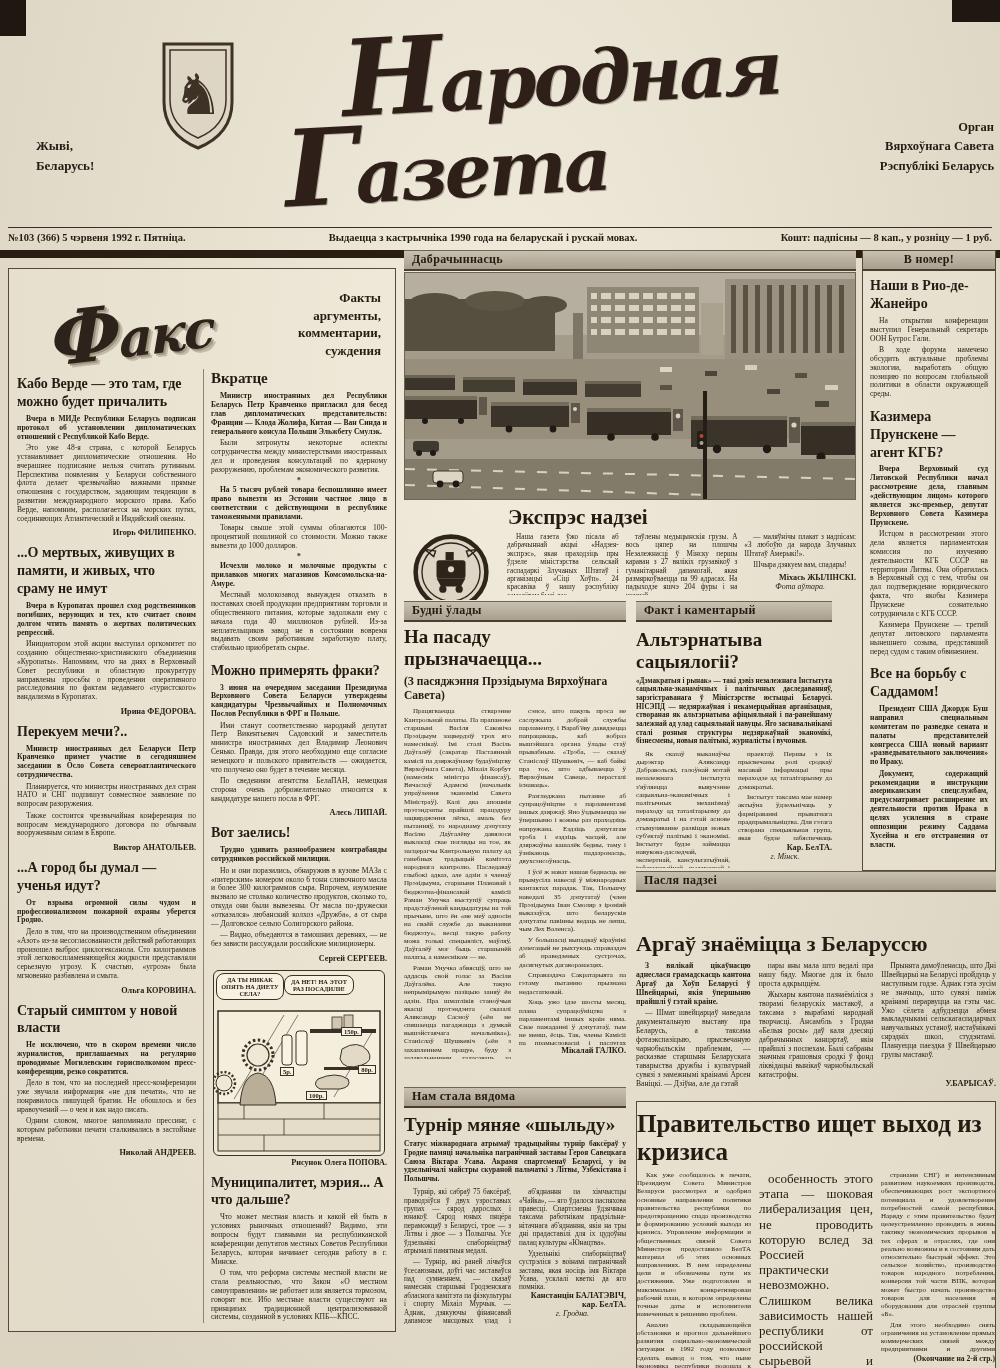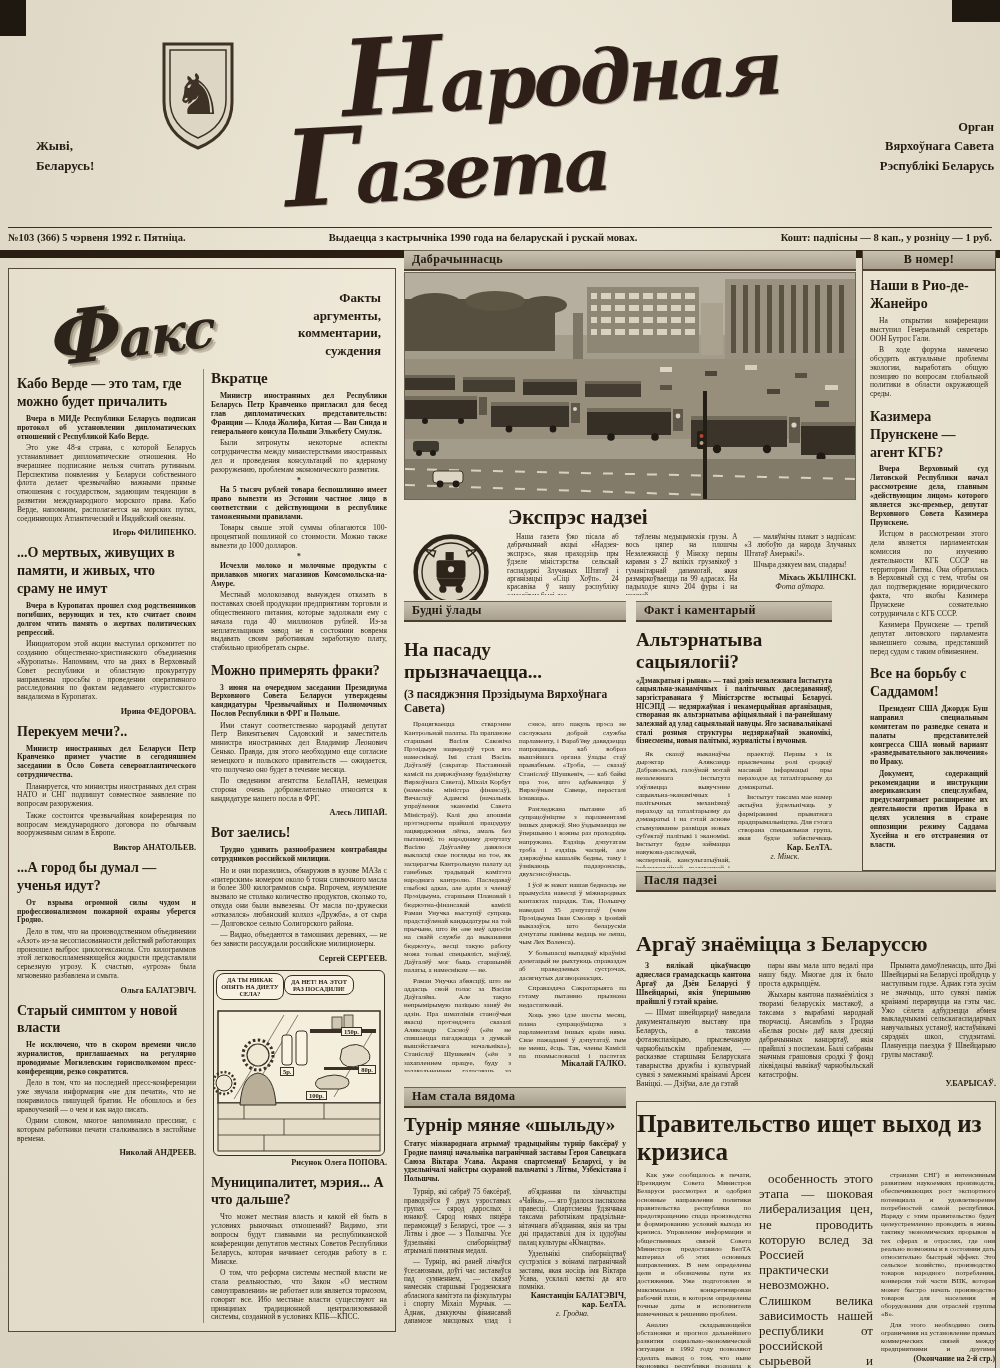--- a/index.html
+++ b/index.html
@@ -133,21 +133,21 @@
           <p>Планируется, что министры иностранных дел стран НАТО и СНГ подпишут совместное заявление по вопросам разоружения.</p>
           <p>Также состоится чрезвычайная конференция по вопросам международного договора по обычным вооруженным силам в Европе.</p>
         </div>
       <div class="byline">Виктор АНАТОЛЬЕВ.</div>
 
       <div class="hl hl14">...А город бы думал — ученья идут?</div>
       <div class="body">
           <p class="b">От взрыва огромной силы чудом и профессионализмом пожарной охраны уберегся Гродно.</p>
           <p>Дело в том, что на производственном объединении «Азот» из-за несогласованности действий работающих произошел выброс циклогексанола. Сто килограммов этой легковоспламеняющейся жидкости представляли серьезную угрозу. К счастью, «угроза» была мгновенно разбавлена и смыта.</p>
         </div>
-      <div class="byline">Ольга БАЛАТЭВІЧ.</div>
+      <div class="byline">Ольга КОРОВИНА.</div>
 
       <div class="hl hl14">Старый симптом у новой власти</div>
       <div class="body">
           <p class="b">Не исключено, что в скором времени число журналистов, приглашаемых на регулярно проводимые Могилевским горисполкомом пресс-конференции, резко сократится.</p>
           <p>Дело в том, что на последней пресс-конференции уже звучала информация «не для печати», что не понравилось пишущей братии. Не обошлось и без нравоучений — о чем и как надо писать.</p>
           <p>Одним словом, многое напоминало прессинг, с которым работники печати сталкивались в застойные времена.</p>
         </div>
       <div class="byline">Николай АНДРЕЕВ.</div>
     </div>
 
@@ -364,21 +364,21 @@
         </div>
       <div class="byline" style="margin:1px 0 0;">Міхась ЖЫЛІНСКІ.</div>
       <div class="place" style="margin:0;">Фота аўтара.</div>
     </div>
   </div>
 </div>
 
 <div class="abs bar" style="left:404px;top:601px;width:222px;">Будні ўлады</div>
 <div class="abs bar" style="left:636px;top:601px;width:196px;">Факт і каментарый</div>
 
-<div class="abs" style="left:404px;top:633px;width:222px;height:460px;overflow:hidden;">
+<div class="abs" style="left:404px;top:620px;width:222px;height:460px;overflow:hidden;">
   <div class="hl hl19">На пасаду прызначаецца...</div>
   <div class="subtitle">(З пасяджэння Прэзідыума Вярхоўнага Савета)</div>
   <div class="cols" style="height:352px;">
     <div class="body" style="font-size:7px;">
         <p>Працягваецца стварэнне Кантрольнай палаты. Па прапанове старшыні Васіля Саковіча Прэзідыум зацвердзіў трох яго намеснікаў. Імі сталі Васіль Даўгалёў (сакратар Пастаяннай камісіі па дзяржаўнаму будаўніцтву Вярхоўнага Савета), Міхаіл Корбут (намеснік міністра фінансаў), Вячаслаў Адамскі (начальнік упраўлення эканомікі Савета Міністраў). Калі два апошнія прэтэндэнты прайшлі працэдуру зацвярджэння лёгка, амаль без пытанняў, то народнаму дэпутату Васілю Даўгалёву давялося выкласці свае погляды на тое, як засцерагчы Кантрольную палату ад ганебных традыцый камітэта народнага кантролю. Паследаваў глыбокі адказ, але адзін з членаў Прэзідыума, старшыня Планавай і бюджэтна-фінансавай камісіі Раман Унучка выступіў супраць прадстаўленай кандыдатуры на той прычыне, што ён «не меў адносін на сваёй службе да выканання бюджэту», весці такую работу можа толькі спецыяліст, маўляў, Даўгалёў мог быць старшынёй палаты, а намеснікам — не.</p>
         <p>Раман Унучка абвясціў, што не аддасць свой голас за Васіля Даўгалёва. Але такую непрымірымую пазіцыю заняў ён адзін. Пра шматлікія станоўчыя якасці прэтэндэнта сказалі Аляксандр Сасноў («ён не спяшаецца пагаджацца з думкай вышэйстаячага начальніка»), Станіслаў Шушкевіч («ён з захапленнем працуе, буду з задавальненнем галасаваць за яго»), Дзмітрый Булахаў («дакопваецца да сутнасці рэчаў, да самых каранёў»). Раман Унучка быў адзіным, хто не галасаваў «за».</p>
       </div>
     <div>
       <div class="body" style="font-size:7px;height:338px;">
           <p>сэнсе, што пакуль прэса не саслужыла добрай службы парламенту, і Вараб'ёву давядзецца папрацаваць, каб вобраз вышэйшага органа ўлады стаў прывабным. «Трэба, — сказаў Станіслаў Шушкевіч, — каб байкі пра тое, што адбываецца ў Вярхоўным Савеце, перасталі існаваць».</p>
@@ -410,21 +410,21 @@
     </div>
   </div>
 </div>
 
 <div class="abs bar" style="left:636px;top:871px;width:360px;">Пасля падзеі</div>
 
 <div class="abs" style="left:636px;top:892px;width:360px;height:176px;overflow:hidden;margin-top:36px;">
   <div class="hl hl22" style="margin-top:2px;">Аргаў знаёміцца з Беларуссю</div>
   <div class="cols" style="height:136px;">
     <div class="body">
-        <p class="b">З вялікай цікаўнасцю аднеслася грамадскасць кантона Аргаў да Дзён Беларусі ў Швейцарыі, якія ўпершыню прайшлі ў гэтай краіне.</p>
+        <p class="b">З вялікай цікаўнасцю аднеслася грамадскасць кантона Аргаў да Хоўп Беларусі ў Швейцарыі, якія ўпершыню прайшлі ў гэтай краіне.</p>
         <p>— Шмат швейцарцаў наведала дакументальную выставу пра Беларусь, а таксама фотаэкспазіцыю, прысвечаную чарнобыльскім праблемам, — расказвае старшыня Беларускага таварыства дружбы і культурнай сувязі з замежнымі краінамі Арсен Ваніцкі. — Дзіўна, але да гэтай</p>
       </div>
     <div class="body">
         <p>пары яны мала што ведалі пра нашу бяду. Многае для іх было проста адкрыццём.</p>
         <p>Жыхары кантона пазнаёміліся з творамі беларускіх мастакоў, а таксама з вырабамі народнай творчасці. Ансамбль з Гродна «Белыя росы» даў каля дзесяці дабрачынных канцэртаў, якія прайшлі з поспехам. Былі сабраны значныя грашовыя сродкі ў фонд ліквідацыі вынікаў чарнобыльскай катастрофы.</p>
       </div>
     <div>
       <div class="body" style="height:116px;">
           <p>Прынята дамоўленасць, што Дні Швейцарыі на Беларусі пройдуць у наступным годзе. Аднак гэта зусім не значыць, што сувязі паміж краінамі перарвуцца на гэты час. Ужо сёлета адбудзецца абмен выкладчыкамі сельскагаспадарчых навучальных устаноў, настаўнікамі сярэдніх школ, студэнтамі. Плануецца паездка ў Швейцарыю групы мастакоў.</p>
         </div>

